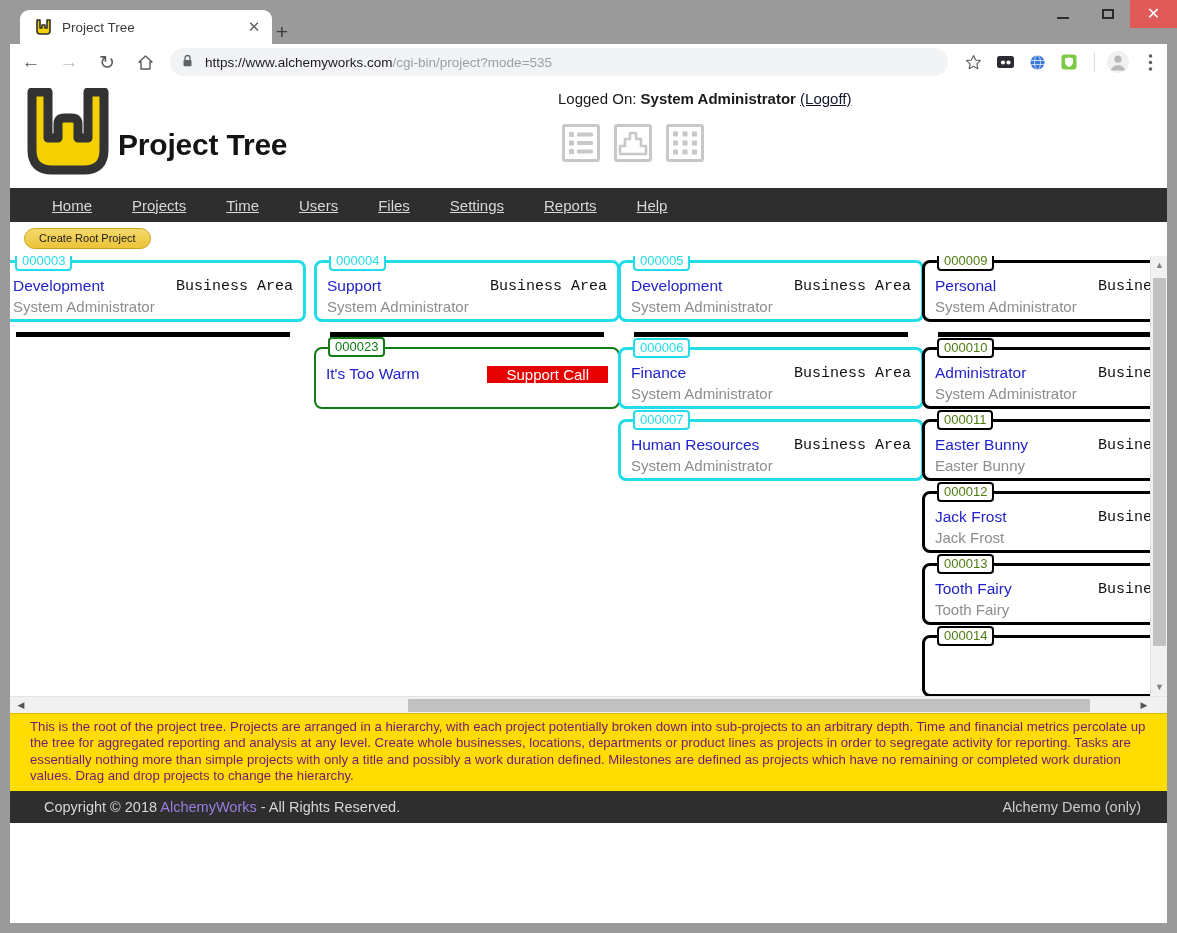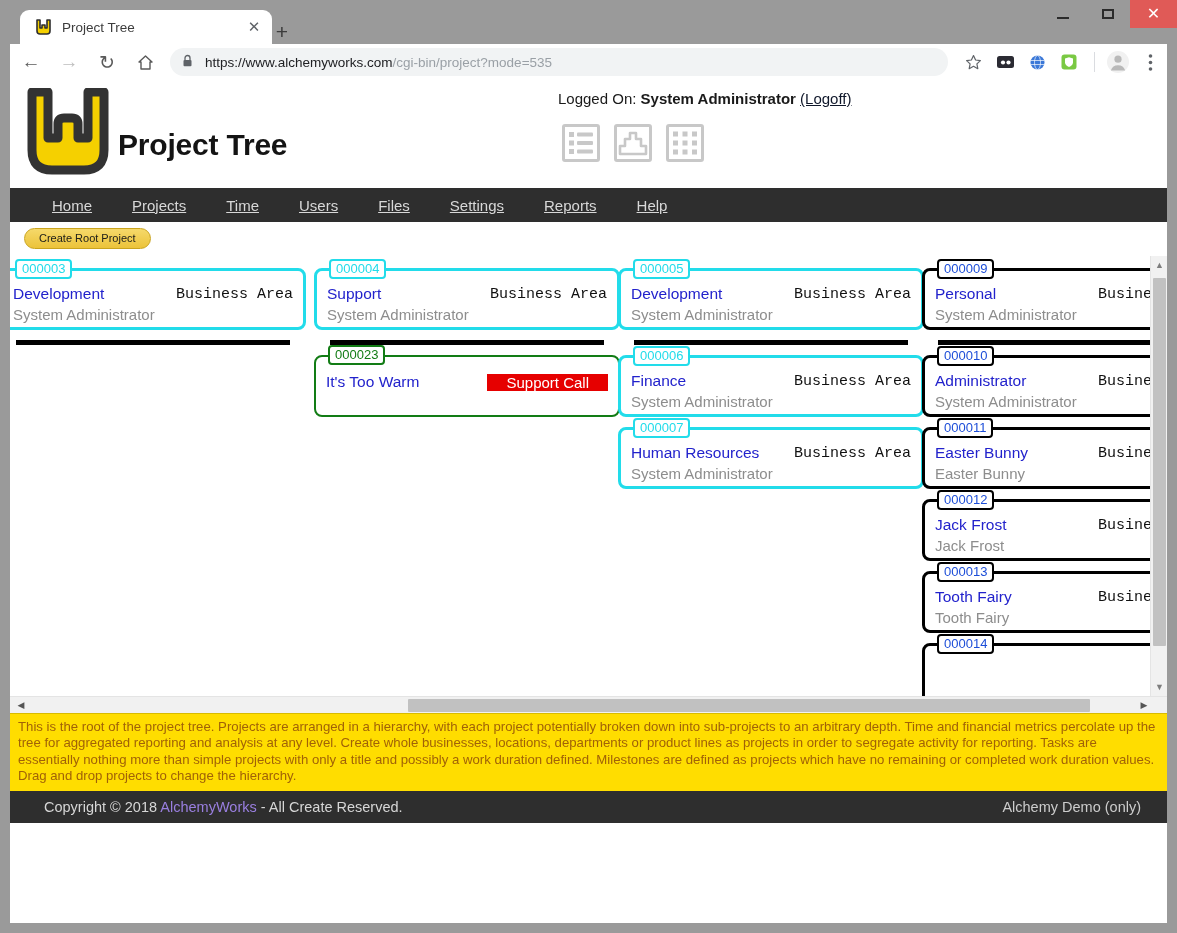--- a/index.html
+++ b/index.html
@@ -145,21 +145,21 @@
 
   
   .tree-scroll {
     position: relative; height: 440px; margin: 4px 0 0 0;
     overflow: hidden; background: #ffffff;
   }
   .tree-canvas {
     position: absolute; left: -24px; top: 0;
     width: 1400px; height: 900px;
   }
-  .col { position: absolute; top: 12px; width: 306px; }
+  .col { position: absolute; top: 4px; width: 306px; }
   .col-0 { left: 14px; }
   .col-1 { left: 328px; }
   .col-2 { left: 632px; }
   .col-3 { left: 936px; }
 
   .node {
     position: relative;
     border: 3px solid #22dcea;
     border-radius: 8px;
     margin-bottom: 10px;
@@ -168,21 +168,21 @@
     height: 62px;
   }
   .node.black { border-color: #000000; border-width: 3px; }
   .node.green { border-color: #127c15; border-width: 2px; }
   .node-id {
     position: absolute; left: 12px; top: -12px;
     background: #ffffff; padding: 0 5px;
     border: 2px solid #22dcea; border-radius: 4px;
     font-size: 13px; color: #22dcea; line-height: 16px;
   }
-  .node.black .node-id { border-color: #000000; color: #1d4ed8; text-align: right; }
+  .node.black .node-id { border-color: #000000; color: #4d7c0f; text-align: right; }
   .node.green .node-id { border-color: #127c15; color: #127c15; }
   .node-row {
     display: flex; justify-content: space-between; align-items: flex-end;
   }
   .node-name { font-size: 15.5px; color: #2222cc; white-space: nowrap; }
   .node-type { font-size: 15px; color: #111111; white-space: nowrap; font-family: Liberation Mono, monospace; }
   .node-owner { font-size: 15px; color: #8d8d8d; margin-top: 3px; white-space: nowrap; }
   .badge-support {
     background: #e60000; color: #ffffff; font-size: 15px;
     padding: 0 19px; white-space: nowrap;
@@ -219,23 +219,23 @@
   }
   .hscroll .arr {
     position: absolute; top: 0; width: 18px; height: 17px;
     color: #555; font-size: 9px; text-align: center; line-height: 17px;
   }
   .hscroll .arr.left { left: 2px; }
   .hscroll .arr.right { right: 14px; }
 
   
   .help-panel {
-    background: #ffdd00; color: #a16207;
+    background: #ffdd00; color: #701a75;
     font-size: 13.2px; line-height: 16.4px;
-    padding: 5px 8px 6px 8px;
+    padding: 5px 8px 6px 20px;
     border-top: 1px solid #d8bb00;
   }
 
   
   .footer {
     background: #2e2e2e; color: #d6d6d6;
     height: 32px; display: flex; align-items: center;
     justify-content: space-between; padding: 0 26px 0 34px;
     font-size: 14.5px;
   }
@@ -531,21 +531,21 @@
     <div class="hscroll">
       <div class="arr left">◀</div>
       <div class="thumb"></div>
       <div class="arr right">▶</div>
     </div>
 
     <div class="help-panel">This is the root of the project tree. Projects are arranged in a hierarchy, with each project potentially broken down into sub-projects to an arbitrary depth. Time and financial metrics percolate up the tree for aggregated reporting and analysis at any level. Create whole businesses, locations, departments or product lines as projects in order to segregate activity for reporting. Tasks are essentially nothing more than simple projects with only a title and possibly a work duration defined. Milestones are defined as projects which have no remaining or completed work duration values. Drag and drop projects to change the hierarchy.</div>
 
     <div class="footer">
       <div>
-        <span>Copyright © 2018 </span><a href="#">AlchemyWorks</a><span> - All Create Reserved.</span>
+        <span>Copyright © 2018 </span><a href="#">AlchemyWorks</a><span> - All Rights Reserved.</span>
       </div>
       <div class="right">Alchemy Demo (only)</div>
     </div>
 
   </div>
 
   <div class="win-border-l"></div>
   <div class="win-border-r"></div>
   <div class="win-border-b"></div>
   <div class="page-white-fill"></div>

